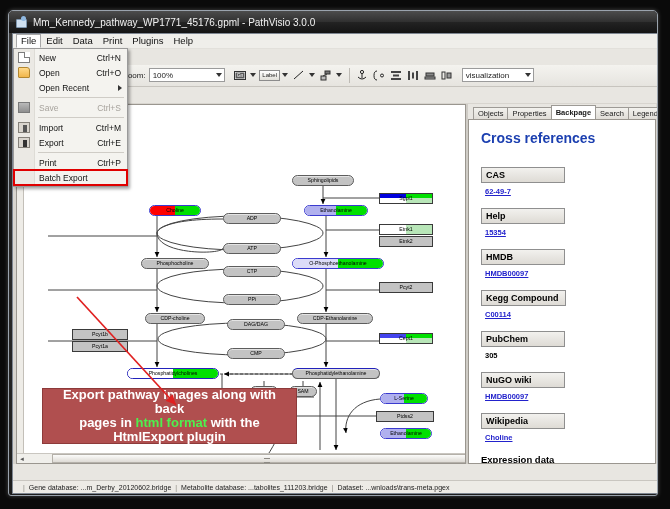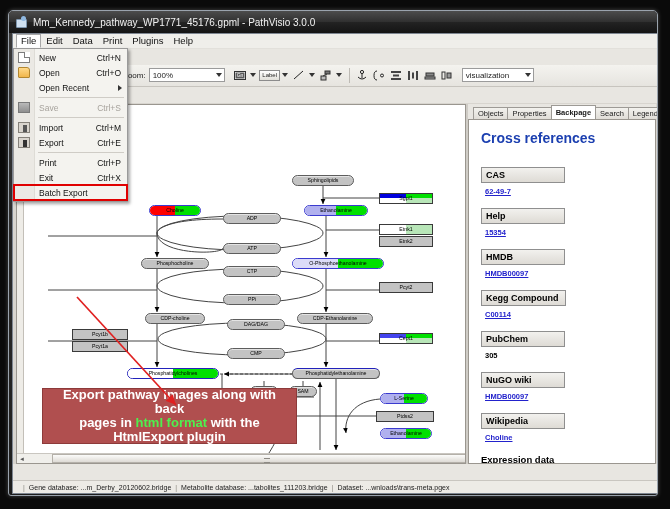--- a/index.html
+++ b/index.html
@@ -829,23 +829,19 @@
       <div class="row">
         <span class="ico ic-exp"></span>
         <span>Export</span>
         <span class="accel">Ctrl+E</span>
       </div>
       <div class="divider"></div>
       <div class="row">
         <span>Print</span>
         <span class="accel">Ctrl+P</span>
       </div>
-      <div class="row">
-        <span>Exit</span>
-        <span class="accel">Ctrl+X</span>
-      </div>
       <div class="row highlight">
         <span>Batch Export</span>
       </div>
     </div>
 
   </div>
 </div>
 
 </body></html>

